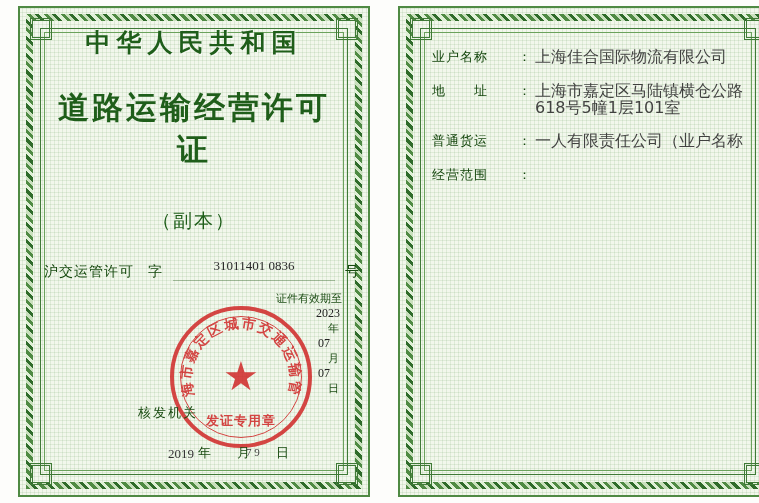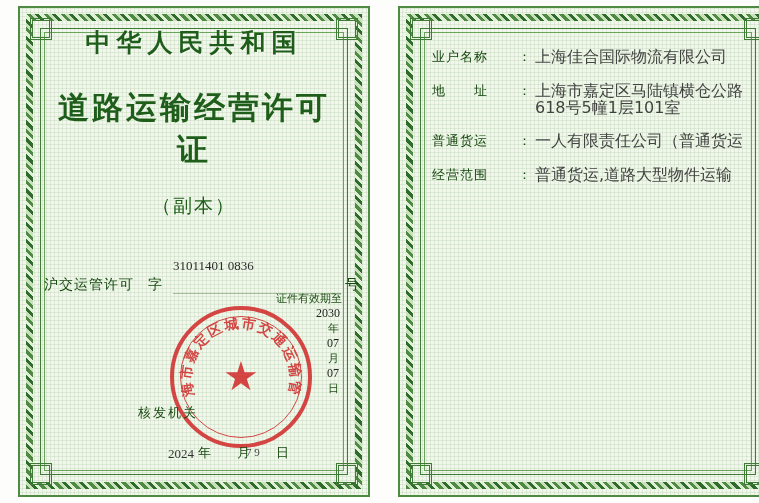--- a/index.html
+++ b/index.html
@@ -83,21 +83,21 @@
   .title-1 {
     font-size: 25px;
     text-shadow: 1px 1px 0 rgba(255,255,255,0.6);
   }
   .title-2 {
     margin-top: 28px;
     font-size: 31px;
     letter-spacing: 3px;
   }
   .title-3 {
-    margin-top: 22px;
+    margin-top: 37px;
     font-size: 19px;
     letter-spacing: 2px;
     font-weight: normal;
   }
 
   .lic-line {
     position: absolute;
     left: 26px;
     right: 10px;
     top: 252px;
@@ -105,25 +105,26 @@
     align-items: flex-end;
     font-size: 14px;
     color: #16490f;
     font-family: "DejaVu Sans", sans-serif;
   }
   .lic-prefix { letter-spacing: 1px; white-space: nowrap; }
   .lic-zi { margin-left: 14px; letter-spacing: 1px; }
   .lic-num {
     flex: 1;
     margin: 0 10px;
+    text-align: center;
     font-family: "Liberation Serif", serif;
     font-size: 13px;
     color: #2a2a2a;
     border-bottom: 1px solid rgba(40,90,30,0.35);
-    padding-bottom: 19px;
+    padding-bottom: 6px;
   }
   .lic-hao { letter-spacing: 1px; }
 
   .valid-line {
     position: absolute;
     left: 34px;
     right: 28px;
     top: 285px;
     display: flex;
     align-items: flex-end;
@@ -137,21 +138,21 @@
     font-family: "Liberation Serif", serif;
     font-size: 12px;
     color: #222;
     margin: 0 2px;
   }
   .valid-sep { margin: 0 3px; }
   .valid-m, .valid-d {
     font-family: "Liberation Serif", serif;
     font-size: 12px;
     color: #222;
-    margin: 0 3px;
+    margin: 0 12px;
     text-align: center;
   }
 
   
   .seal {
     position: absolute;
     left: 152px;
     top: 300px;
     width: 134px;
     height: 134px;
@@ -303,45 +304,46 @@
 
     <div class="lic-line">
       <span class="lic-prefix">沪交运管许可</span>
       <span class="lic-zi">字</span>
       <span class="lic-num">31011401 0836</span>
       <span class="lic-hao">号</span>
     </div>
 
     <div class="valid-line">
       <span class="valid-label">证件有效期至</span>
-      <span class="valid-y">2030</span>
+      <span class="valid-y">2023</span>
       <span class="valid-sep">年</span>
       <span class="valid-m">07</span>
       <span class="valid-sep">月</span>
       <span class="valid-d">07</span>
       <span class="valid-sep">日</span>
     </div>
 
     <div class="seal">
       <div class="seal-inner-ring"></div>
       <svg class="seal-arc" viewBox="0 0 134 134">
         <defs>
           <path id="arcpath" d="M 18,78 A 50,50 0 1 1 116,78"></path>
         </defs>
         <text>
           <textPath href="#arcpath" startOffset="50%" text-anchor="middle">上海市嘉定区城市交通运输管理</textPath>
         </text>
       </svg>
       <div class="seal-star">★</div>
+      <div class="seal-bottom-text">发证专用章</div>
     </div>
 
     <div class="issuer-line">核发机关</div>
 
     <div class="date-line">
-      <span class="date-y">2024</span>
+      <span class="date-y">2019</span>
       <span>年</span>
       <span class="date-gap"></span>
       <span>月</span>
       <span class="date-gap"></span>
       <span>日</span>
       <span class="date-hand">7  9</span>
     </div>
   </div>
 
   <div class="cert" id="right-cert">
@@ -367,25 +369,24 @@
         <span class="field-colon">：</span>
         <span class="field-value">
           <span class="line2">上海市嘉定区马陆镇横仓公路</span>
           <span class="line2">618号5幢1层101室</span>
         </span>
       </div>
 
       <div class="field-row">
         <span class="field-label">普通货运</span>
         <span class="field-colon">：</span>
-        <span class="field-value">一人有限责任公司（普通货运</span>
+        <span class="field-value">一人有限责任公司（业户名称</span>
       </div>
 
       <div class="field-row">
         <span class="field-label">经营范围</span>
         <span class="field-colon">：</span>
-        <span class="field-value">普通货运,道路大型物件运输</span>
       </div>
 
     </div>
   </div>
 
 </div>
 
 </body></html>

